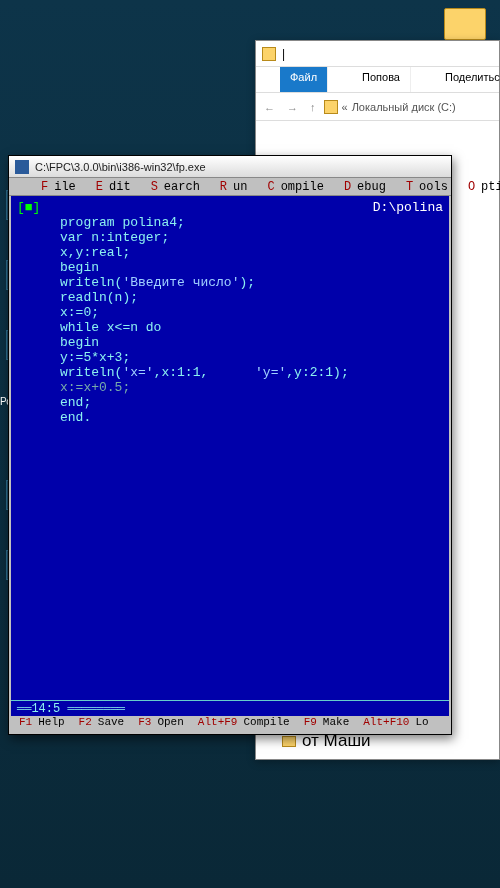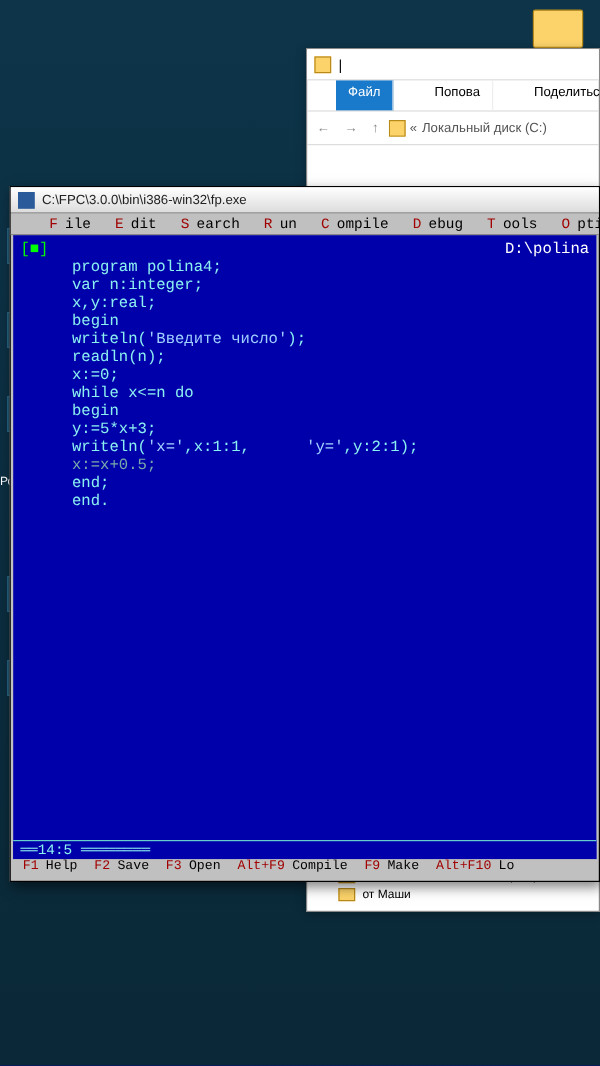--- a/index.html
+++ b/index.html
@@ -32,26 +32,26 @@
   .explorer-tabs { height:26px; display:flex; border-bottom:1px solid #ddd; font-size:11px;}
   .explorer-tabs div{padding:4px 10px; border-right:1px solid #eee;margin-left:24px;}
   .explorer-tabs .active{background:#1979ca;color:#fff;}
   .explorer-nav{height:28px;display:flex;align-items:center;padding:0 4px;border-bottom:1px solid #ddd;gap:4px;font-size:11px;color:#555;}
   .explorer-nav .arrow{color:#888;padding:0 4px;}
   .explorer-nav .path{flex:1;display:flex;align-items:center;gap:4px;white-space:nowrap;overflow:hidden;}
   .explorer-nav .ficon{width:14px;height:14px;background:#fcd36a;border:1px solid #b88a1a;flex:0 0 auto;}
   .explorer-bottom{position:absolute;bottom:0;left:0;right:0;padding:6px 8px;}
   .drive-row{display:flex;align-items:center;gap:6px;padding:2px 0;font-size:11px;color:#222;}
   .drive-row .dicon{width:18px;height:12px;background:#7a7a7a;border:1px solid #555;}
-  .folder-row{display:flex;align-items:center;gap:6px;padding:2px 0 2px 18px;font-size:10px;}
+  .folder-row{display:flex;align-items:center;gap:6px;padding:2px 0 2px 18px;font-size:17px;}
   .folder-row .ficon2{width:14px;height:11px;background:#fcd36a;border:1px solid #b88a1a;}
 
   
   .ide {
-    position:absolute; left:8px; top:155px; width:492px; height:580px;
+    position:absolute; left:8px; top:155px; width:444px; height:580px;
     background:#c0c0c0; border:1px solid #000;
     box-shadow:2px 4px 10px rgba(0,0,0,.5);
   }
   .ide-titlebar{
     height:22px;background:linear-gradient(#fff,#dcdcdc);
     display:flex;align-items:center;padding:0 6px;gap:6px;
     border-bottom:1px solid #888;font-size:11px;color:#222;
   }
   .ide-titlebar .appicon{width:14px;height:14px;background:#2a5a9a;}
   .ide-menubar{

